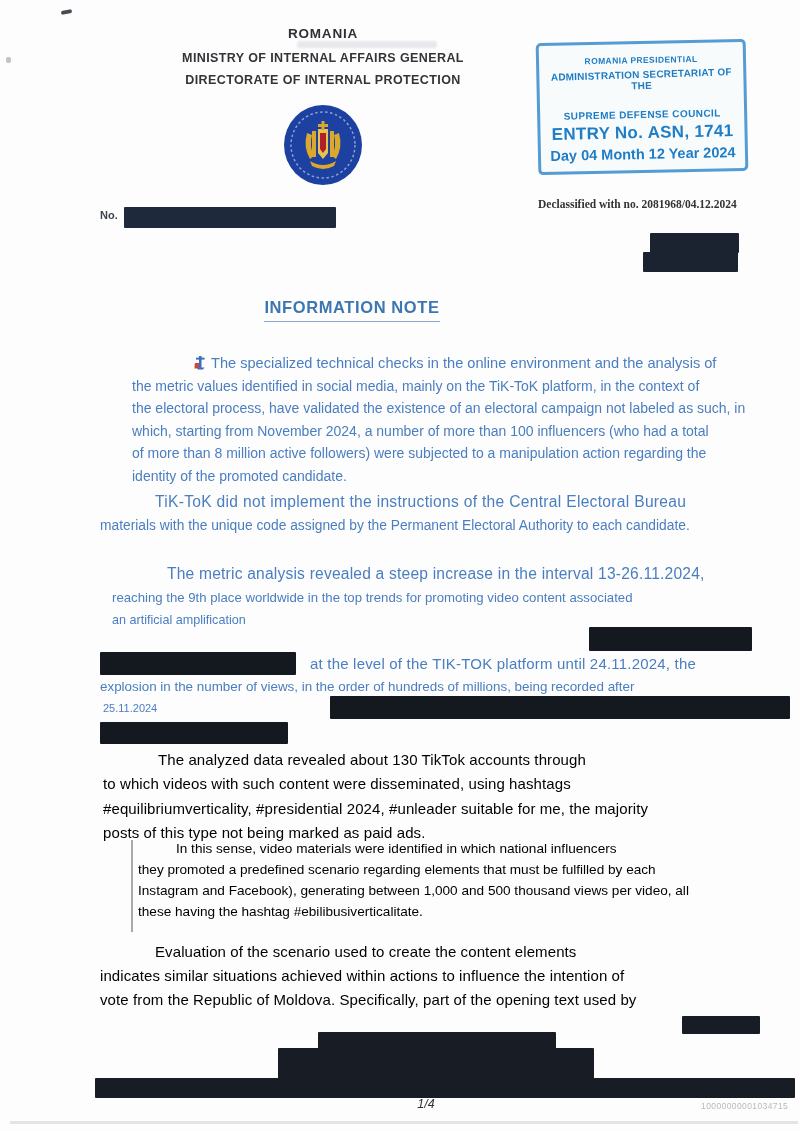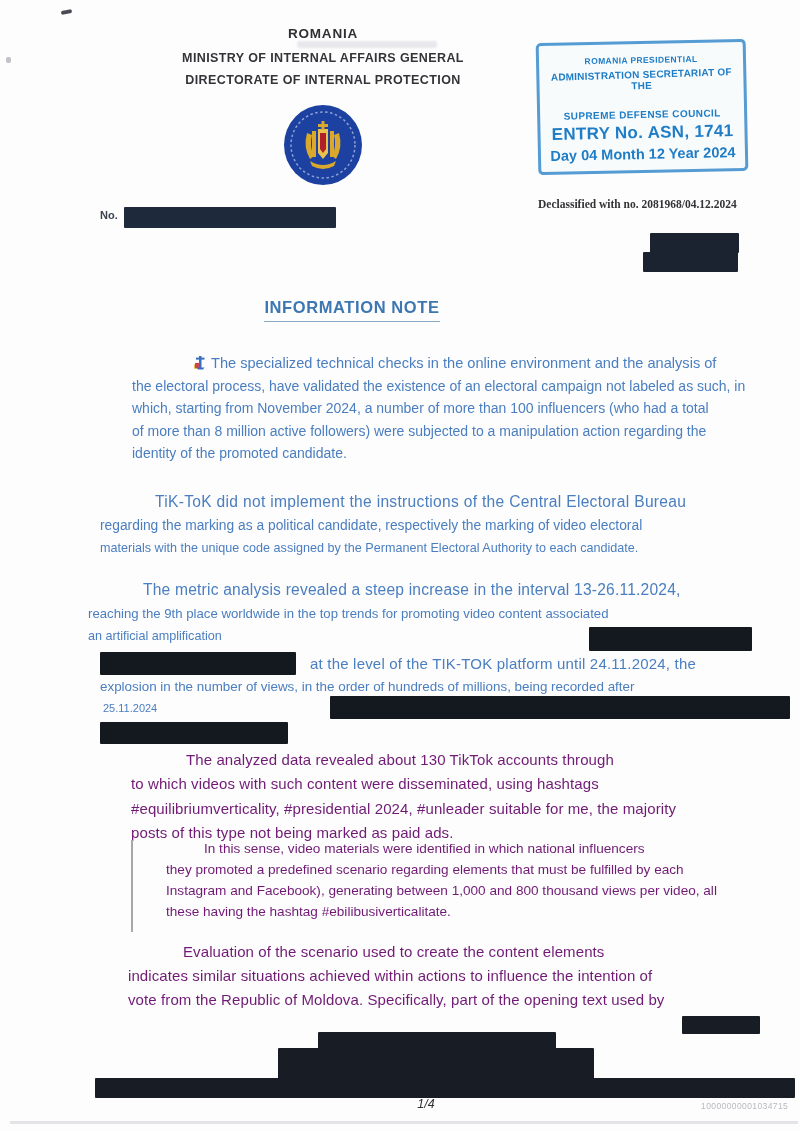--- a/index.html
+++ b/index.html
@@ -24,27 +24,27 @@
   .no-label{left:100px;top:209px;font-size:11px;font-weight:bold;color:#3c4350;}
   
   .r{position:absolute;background:#181d25;border-radius:1px;}
   
   .title-wrap{left:0;top:298px;width:704px;text-align:center;}
   .title{display:inline-block;font-size:16.5px;font-weight:600;letter-spacing:.6px;color:#3d77b2;
          border-bottom:1.5px solid #8aa9c6;padding-bottom:4px;}
   
   .para{white-space:nowrap;}
   .blue{color:#4a7ec0;}
-  .dark{color:#701a75;margin-left:28px;}
+  .dark{color:#000000;}
   .p1{left:100px;top:352px;font-size:14px;line-height:22.6px;margin-left:32px;}
   .p1 .ln:first-child{padding-left:60px;font-size:14.6px;}
   .p2{left:100px;top:490px;font-size:13.8px;line-height:23.5px;}
   .p2 .ln:first-child{padding-left:55px;font-size:15.6px;letter-spacing:.3px;}
   .p2 .ln:nth-child(3){font-size:12.6px;}
-  .p3a{left:88px;top:562px;font-size:13.2px;line-height:23.7px;margin-top:16px;}
+  .p3a{left:112px;top:562px;font-size:13.2px;line-height:23.7px;}
   .p3a .ln:first-child{padding-left:55px;font-size:15.6px;letter-spacing:.2px;}
   .p3a .ln:nth-child(3){font-size:12.6px;}
   .p3a .ln:nth-child(4){font-size:14.2px;text-decoration:underline;}
   .p3b{left:310px;top:655px;font-size:15px;letter-spacing:.2px;}
   .p3c{left:100px;top:679px;font-size:13.4px;}
   .p3d{left:103px;top:702px;font-size:11px;}
   .p4{left:103px;top:748px;font-size:15px;line-height:24.4px;letter-spacing:.1px;}
   .p4 .ln:first-child{padding-left:55px;}
   .p5{left:138px;top:838px;font-size:13.6px;line-height:21px;}
   .p5 .ln:first-child{padding-left:38px;}
@@ -112,29 +112,29 @@
   </div>
 
   <div class="abs para blue p1">
     <div class="ln"><span class="marker-icon"><svg width="14" height="15" viewBox="0 0 14 15">
             <rect x="2" y="9" width="7" height="5" rx="1" fill="#e8b04a" opacity="0.85"></rect>
             <rect x="3" y="8" width="4" height="5" fill="#d0434a"></rect>
             <rect x="7" y="1" width="2.5" height="12" fill="#3a6fc0"></rect>
             <rect x="4" y="2.6" width="8.5" height="2" fill="#3a6fc0"></rect>
             <path d="M4.5 12.5 h8 l-1.5 2 h-5 z" fill="#3a6fc0"></path>
           </svg></span><span>The specialized technical checks in the online environment and the analysis of</span></div>
+    <div class="ln">the metric values identified in social media, mainly on the TiK-ToK platform, in the context of</div>
     <div class="ln">the electoral process, have validated the existence of an electoral campaign not labeled as such, in</div>
     <div class="ln">which, starting from November 2024, a number of more than 100 influencers (who had a total</div>
     <div class="ln">of more than 8 million active followers) were subjected to a manipulation action regarding the</div>
     <div class="ln">identity of the promoted candidate.</div>
   </div>
 
   <div class="abs para blue p2">
     <div class="ln">TiK-ToK did not implement the instructions of the Central Electoral Bureau</div>
-    <div class="ln">regarding the marking as a political candidate, respectively the marking of video electoral</div>
     <div class="ln">materials with the unique code assigned by the Permanent Electoral Authority to each candidate.</div>
   </div>
 
   <div class="abs para blue p3a">
     <div class="ln">The metric analysis revealed a steep increase in the interval 13-26.11.2024,</div>
     <div class="ln">reaching the 9th place worldwide in the top trends for promoting video content associated</div>
     <div class="ln">an artificial amplification</div>
   </div>
   <div class="r" style="left:589px;top:627px;width:163px;height:24px;background:#14181f;"></div>
   <div class="r" style="left:100px;top:652px;width:196px;height:23px;background:#14181f;"></div>
@@ -148,21 +148,21 @@
     <div class="ln">The analyzed data revealed about 130 TikTok accounts through</div>
     <div class="ln">to which videos with such content were disseminated, using hashtags</div>
     <div class="ln">#equilibriumverticality, #presidential 2024, #unleader suitable for me, the majority</div>
     <div class="ln">posts of this type not being marked as paid ads.</div>
   </div>
 
   <div class="abs vline"></div>
   <div class="abs para dark p5">
     <div class="ln">In this sense, video materials were identified in which national influencers</div>
     <div class="ln">they promoted a predefined scenario regarding elements that must be fulfilled by each</div>
-    <div class="ln">Instagram and Facebook), generating between 1,000 and 800 thousand views per video, all</div>
+    <div class="ln">Instagram and Facebook), generating between 1,000 and 500 thousand views per video, all</div>
     <div class="ln">these having the hashtag #ebilibusiverticalitate.</div>
   </div>
 
   <div class="abs para dark p6">
     <div class="ln">Evaluation of the scenario used to create the content elements</div>
     <div class="ln">indicates similar situations achieved within actions to influence the intention of</div>
     <div class="ln">vote from the Republic of Moldova. Specifically, part of the opening text used by</div>
   </div>
 
   <div class="r" style="left:682px;top:1016px;width:78px;height:18px;"></div>

